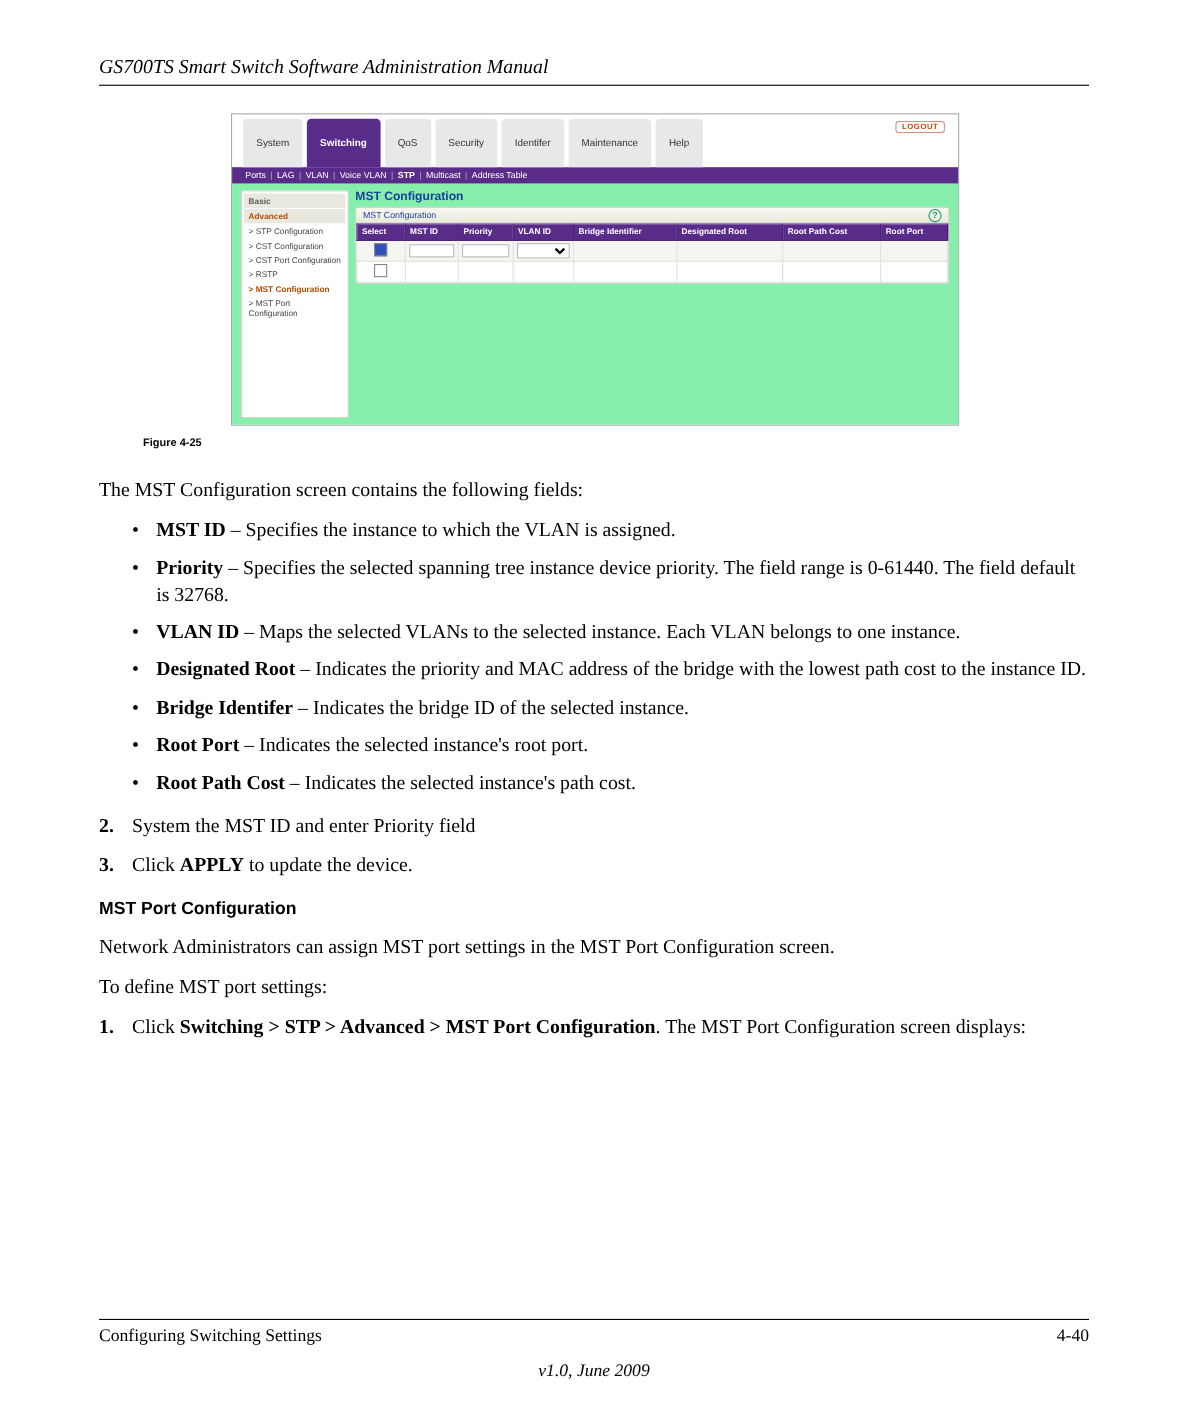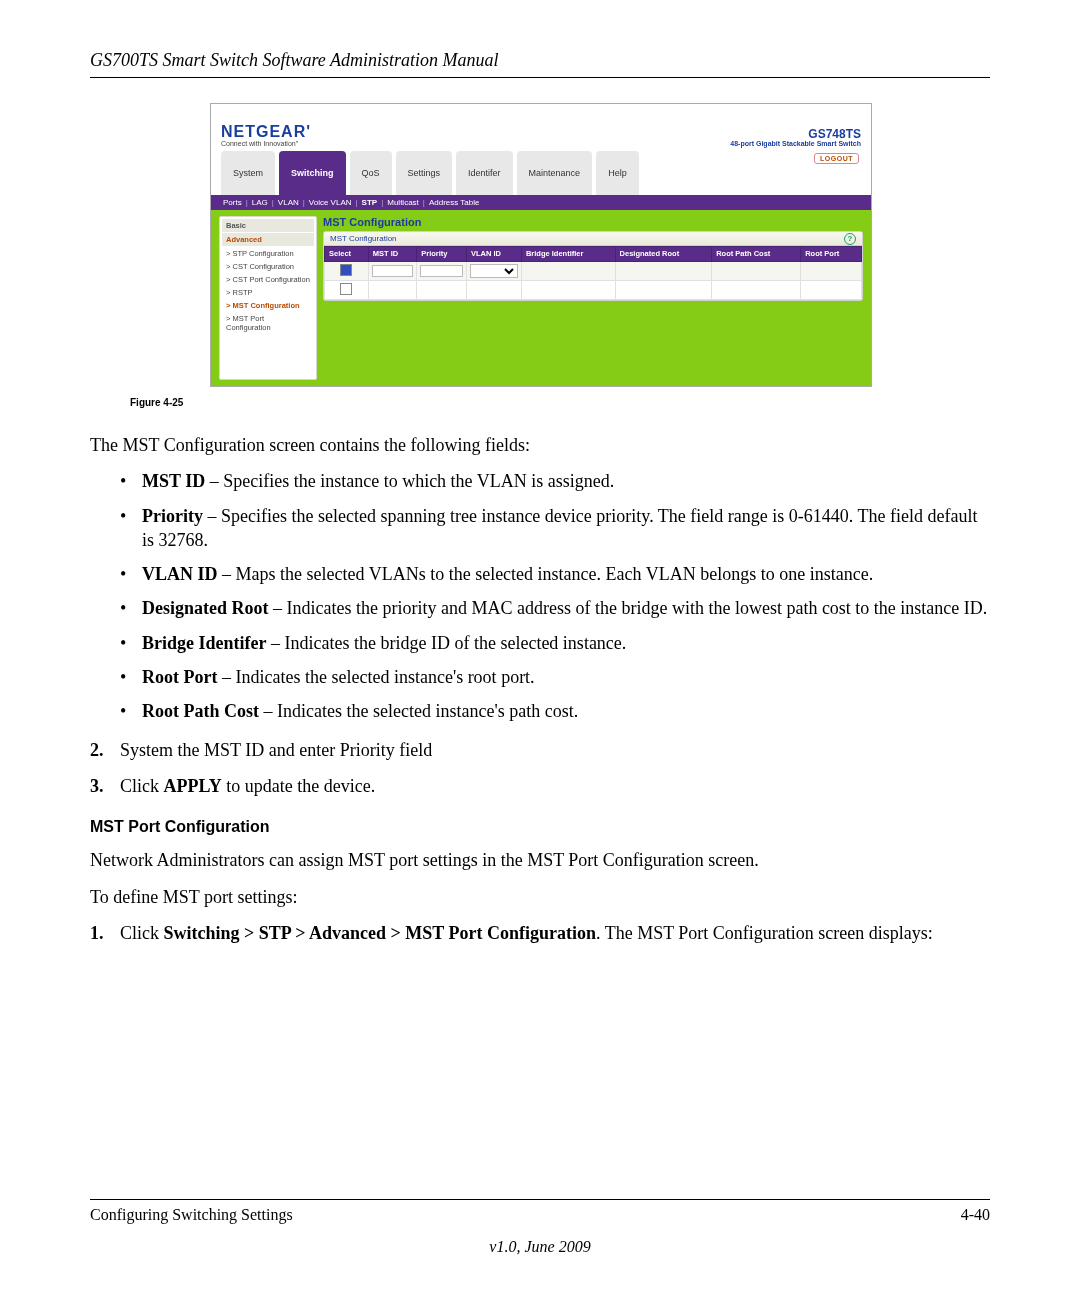--- a/index.html
+++ b/index.html
@@ -109,21 +109,21 @@
     font-size:8px;
     padding:3px 10px;
     display:flex;
     gap:0;
   }
   .subnav span { padding:0 2px; }
   .subnav .sep { color:#b9a0d8; }
   .subnav .sel { font-weight:bold; }
   .shot-body {
     flex:1;
-    background:#84cc16;
+    background:#86efac;
     display:flex;
     padding:6px 8px;
     gap:6px;
   }
   .side {
     width:92px;
     background:#fff;
     border:1px solid #d7d7d0;
     border-radius:2px;
     font-size:7.5px;
@@ -270,38 +270,26 @@
   b { font-weight:bold; }
 </style>
 </head>
 <body>
 <div class="page">
 
 <div class="doc-header">GS700TS Smart Switch Software Administration Manual</div>
 
 <div class="shot-wrap">
   <div class="shot">
-    <div class="shot-topbar">
-      <div class="logo-block">
-        <div>
-          <span class="netgear-logo">NETGEAR</span><span class="netgear-logo">'</span>
-        </div>
-        <div class="netgear-tag">Connect with Innovation"</div>
-      </div>
-      <div class="product-block">
-        <div class="product-name">GS748TS</div>
-        <div class="product-sub">48-port Gigabit Stackable Smart Switch</div>
-      </div>
-    </div>
 
     <div class="tabs-row">
       <div class="tab">System</div>
       <div class="tab active">Switching</div>
       <div class="tab">QoS</div>
-      <div class="tab">Settings</div>
+      <div class="tab">Security</div>
       <div class="tab">Identifer</div>
       <div class="tab">Maintenance</div>
       <div class="tab">Help</div>
       <div class="logout-btn">LOGOUT</div>
     </div>
 
     <div class="subnav">
       <span>Ports</span>
           <span class="sep">|</span>
       <span>LAG</span>

